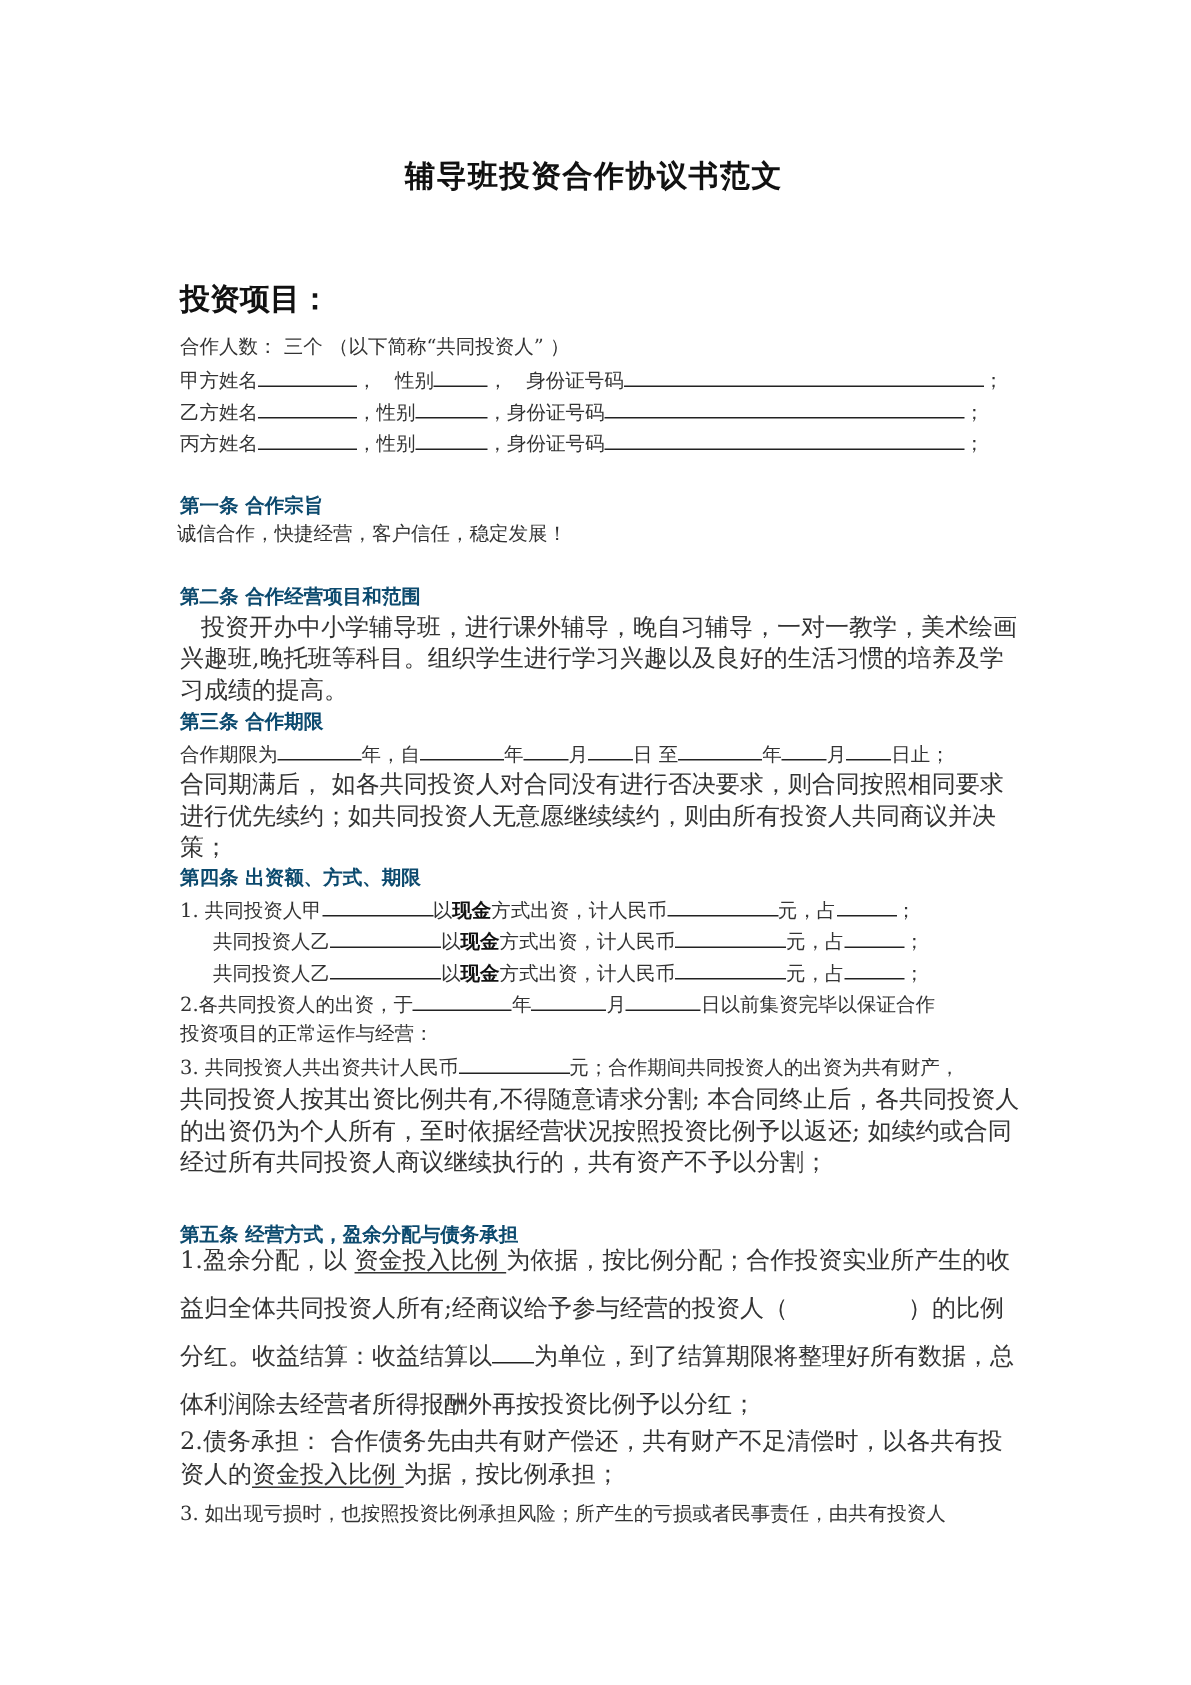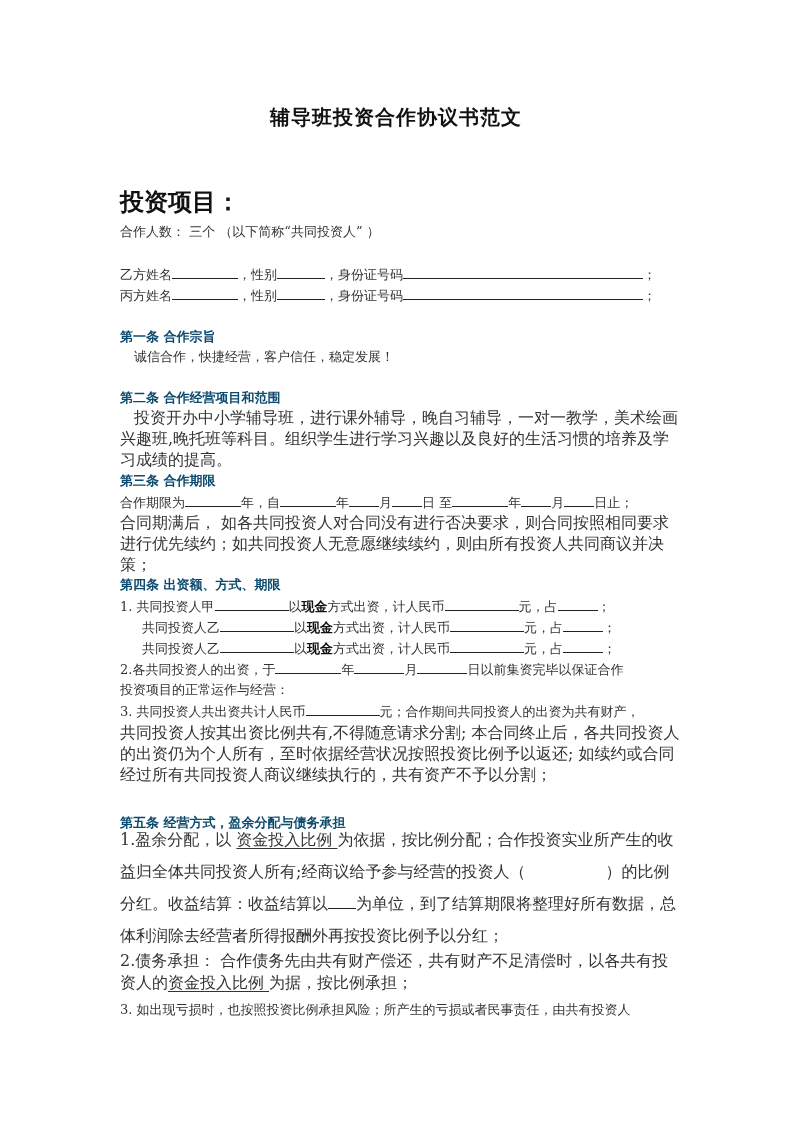--- a/index.html
+++ b/index.html
@@ -7,21 +7,21 @@
     width: 794px; height: 1123px; position: relative; overflow: hidden;
     font-family: "DejaVu Serif", "Liberation Serif", serif;
     color: #1a1a1a;
   }
   .page { position: absolute; left: 0; top: 0; width: 794px; height: 1123px; }
   .title {
     position: absolute; top: 104px; left: 0; width: 792px; text-align: center;
     font-size: 20px; font-weight: bold; letter-spacing: 1px; color: #111;
   }
   .section-head {
-    position: absolute; left: 120px; font-size: 24px; font-weight: bold; color: #111;
+    position: absolute; left: 120px; font-size: 20px; font-weight: bold; color: #111;
   }
   .line {
     position: absolute; left: 120px; font-size: 13px; line-height: 20px;
     white-space: nowrap; color: #333;
   }
   .art-head {
     position: absolute; left: 120px; font-size: 13px; font-weight: bold;
     color: #0c4a6e; white-space: nowrap;
   }
   .blank { display: inline-block; border-bottom: 1px solid #222; height: 14px; vertical-align: baseline; }
@@ -34,29 +34,32 @@
 <body>
 
 <div class="page">
 
   <div class="title">辅导班投资合作协议书范文</div>
 
   <div class="section-head" style="top:186px;">投资项目：</div>
 
   <div class="line" style="top:222px;">合作人数：  三个  （以下简称“共同投资人” ）</div>
 
+  <div class="line" style="top:243px;">
+    <span>甲方姓名</span><span class="blank" style="width:66px"></span>，&nbsp;&nbsp;&nbsp;<span>性别</span><span class="blank" style="width:36px"></span>，&nbsp;&nbsp;&nbsp;<span>身份证号码</span><span class="blank" style="width:240px"></span><span>；</span>
+  </div>
   <div class="line" style="top:264px;">
     <span>乙方姓名</span><span class="blank" style="width:66px"></span>，<span>性别</span><span class="blank" style="width:48px"></span>，<span>身份证号码</span><span class="blank" style="width:240px"></span><span>；</span>
   </div>
   <div class="line" style="top:285px;">
     <span>丙方姓名</span><span class="blank" style="width:66px"></span>，<span>性别</span><span class="blank" style="width:48px"></span>，<span>身份证号码</span><span class="blank" style="width:240px"></span><span>；</span>
   </div>
 
   <div class="art-head" style="top:328px;">第一条  合作宗旨</div>
-  <div class="line" style="top:347px; left:134px;text-align:right;">诚信合作，快捷经营，客户信任，稳定发展！</div>
+  <div class="line" style="top:347px; left:118px;text-align:right;">诚信合作，快捷经营，客户信任，稳定发展！</div>
 
   <div class="art-head" style="top:389px;">第二条  合作经营项目和范围</div>
   <div class="wrap" style="top:407px; text-indent:14px;">投资开办中小学辅导班，进行课外辅导，晚自习辅导，一对一教学，美术绘画兴趣班,晚托班等科目。组织学生进行学习兴趣以及良好的生活习惯的培养及学习成绩的提高。</div>
 
   <div class="art-head" style="top:472px;">第三条  合作期限</div>
   <div class="line" style="top:492px;">
     <span>合作期限为</span><span class="blank" style="width:56px"></span><span>年，自</span><span class="blank" style="width:56px"></span><span>年</span><span class="blank" style="width:30px"></span><span>月</span><span class="blank" style="width:30px"></span><span>日 至</span><span class="blank" style="width:56px"></span><span>年</span><span class="blank" style="width:30px"></span><span>月</span><span class="blank" style="width:30px"></span><span>日止；</span>
   </div>
   <div class="wrap" style="top:512px;">合同期满后，  如各共同投资人对合同没有进行否决要求，则合同按照相同要求进行优先续约；如共同投资人无意愿继续续约，则由所有投资人共同商议并决策；</div>
 

